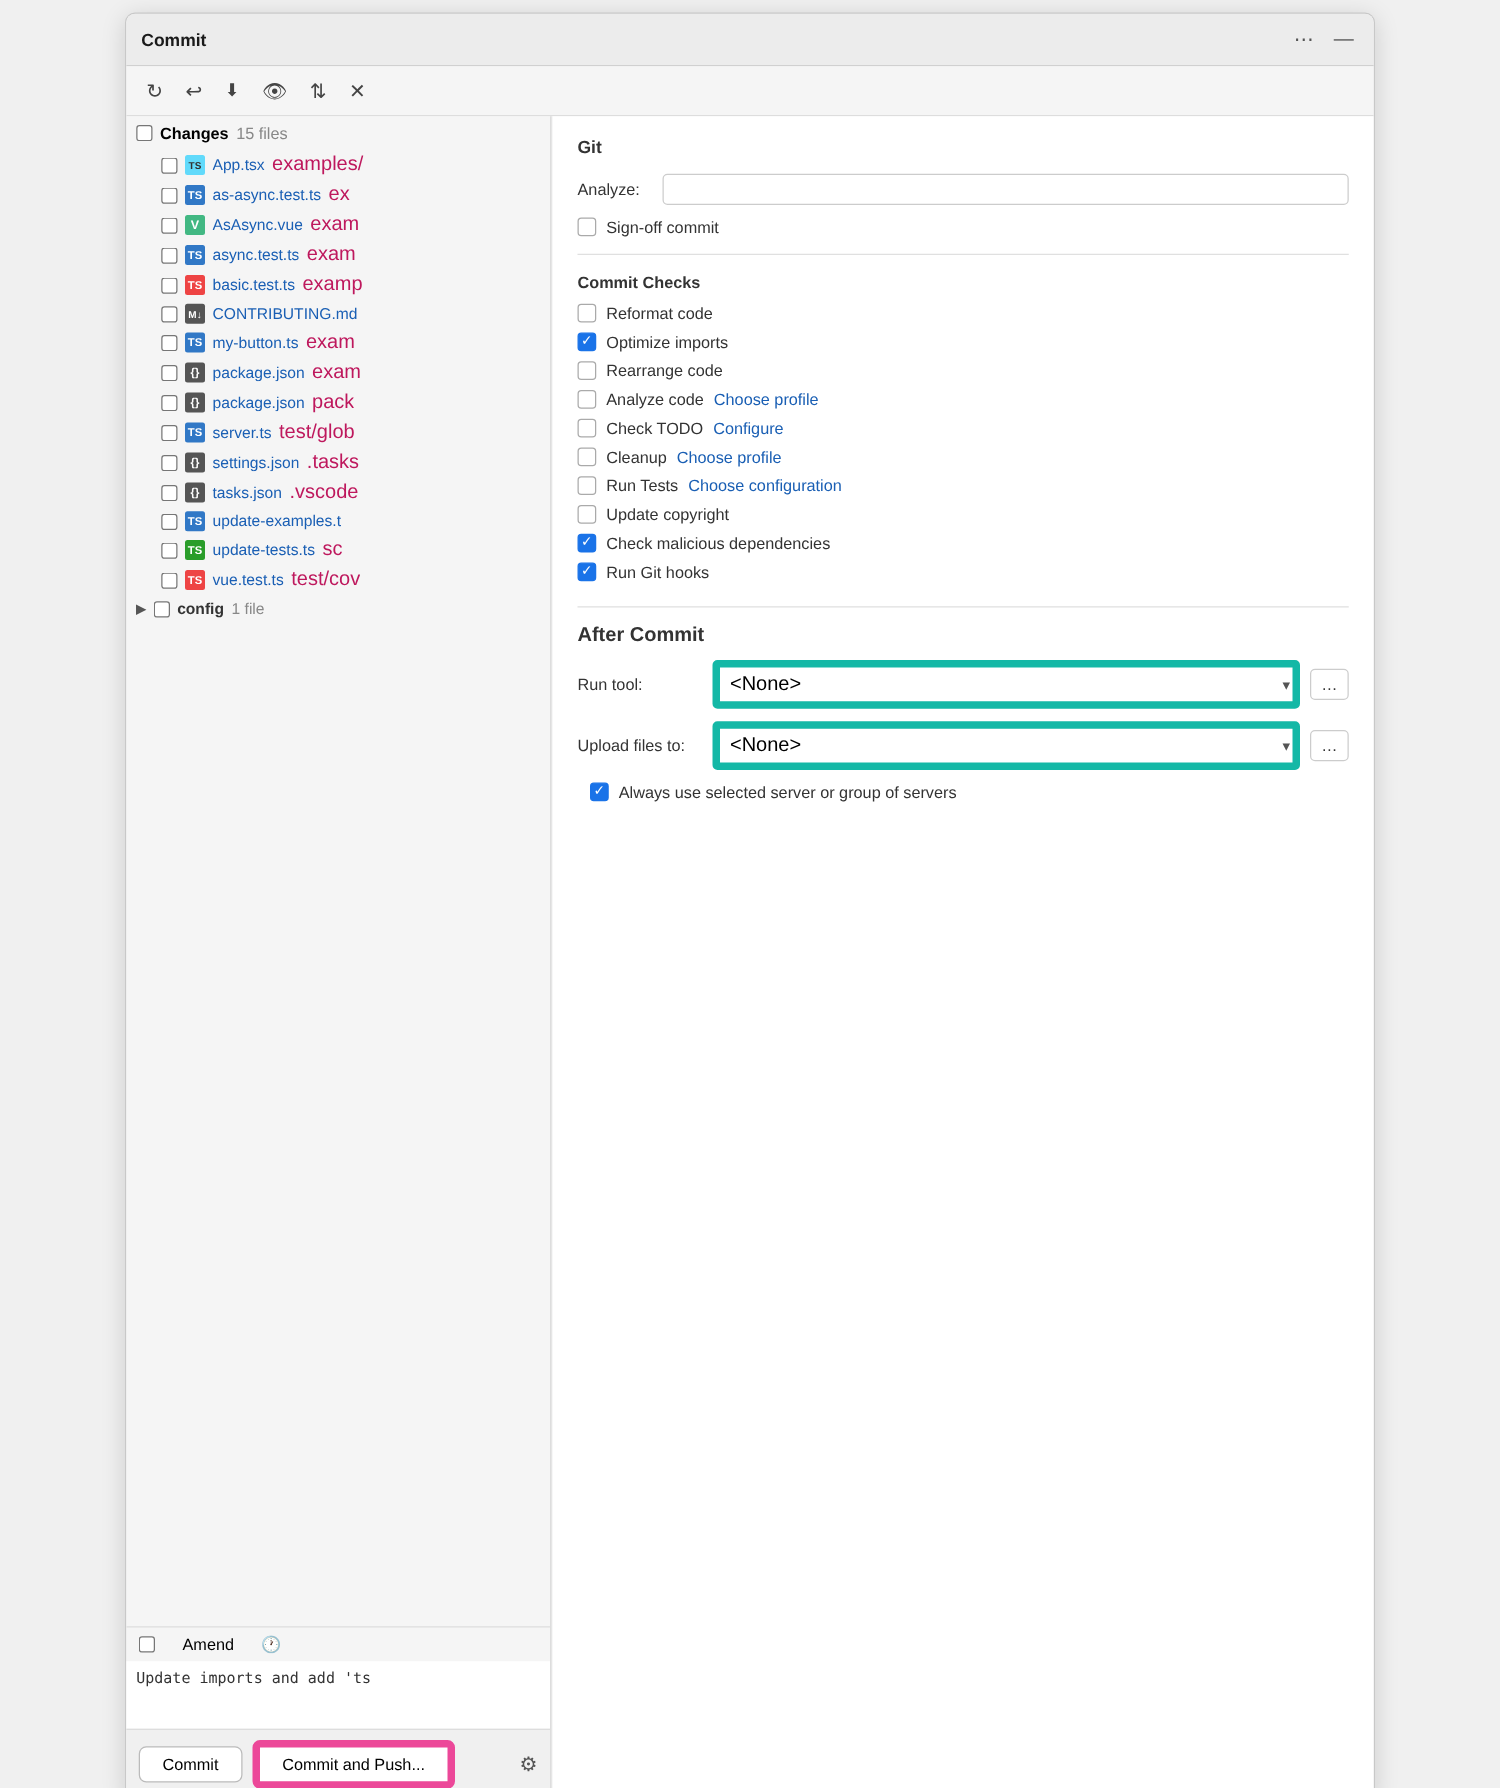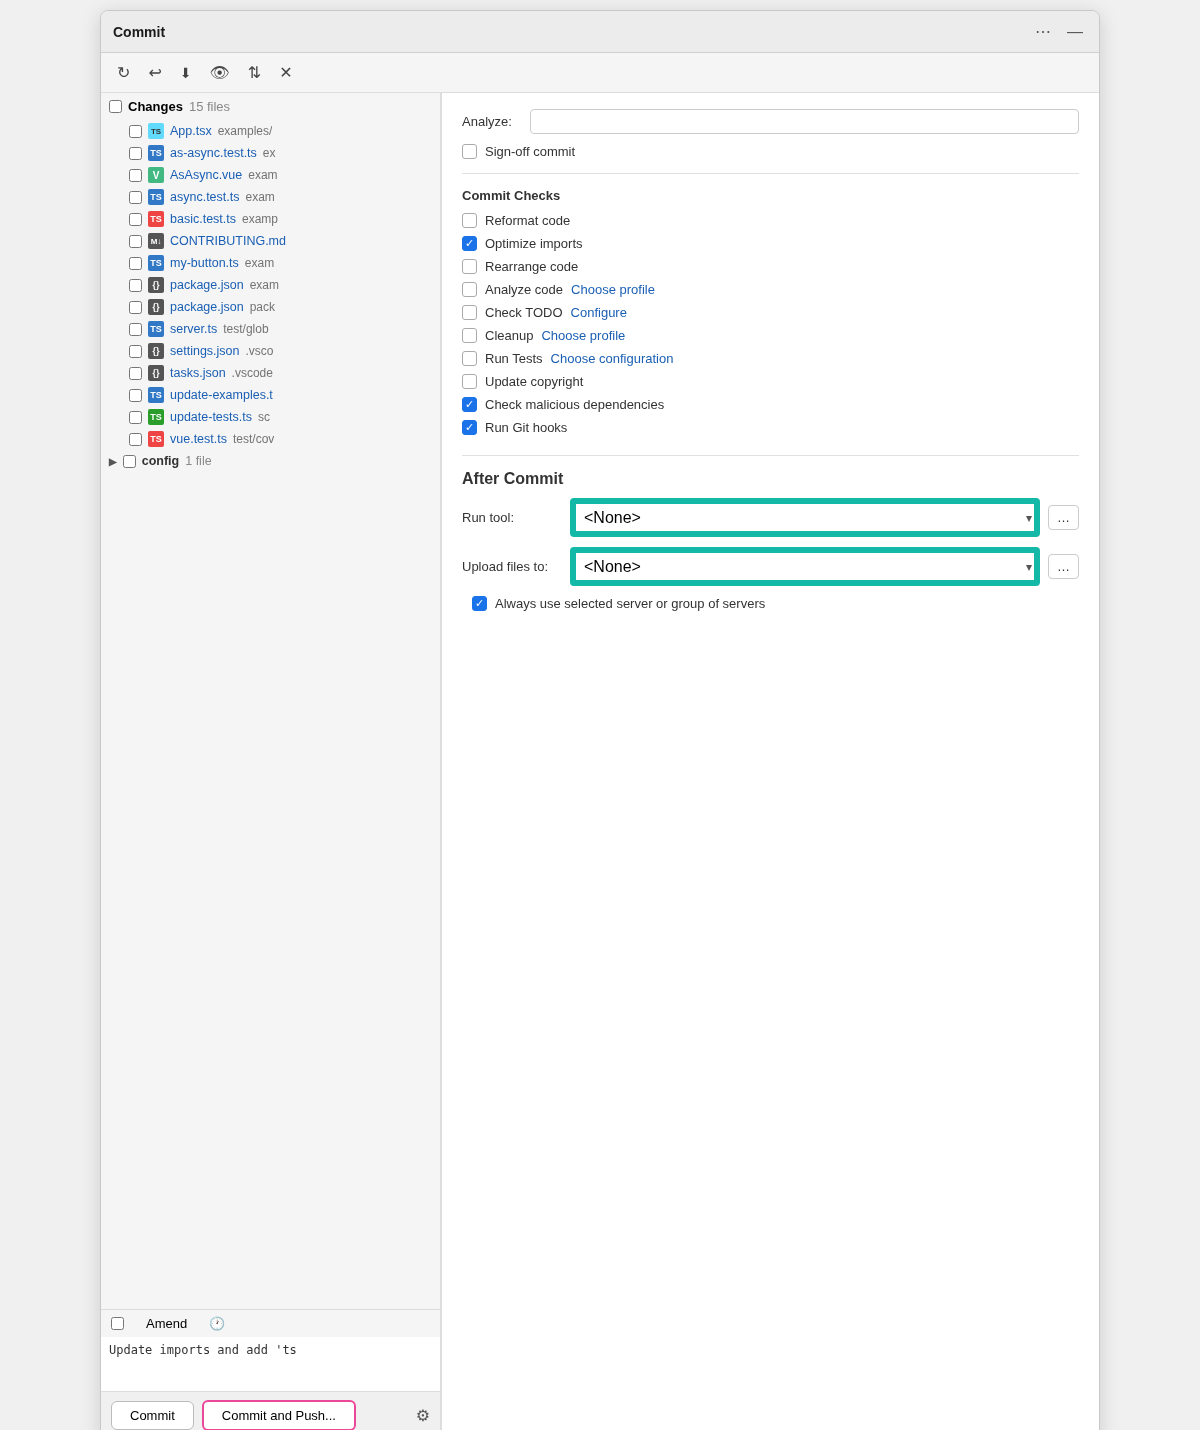--- a/index.html
+++ b/index.html
@@ -145,22 +145,22 @@
     .icon-md { background: #555; color: white; font-size: 8px; }
     .icon-tsx { background: #61dafb; color: #333; font-size: 8px; }
 
     .file-name {
       color: #1a5fb4;
       font-size: 12.5px;
       overflow: hidden;
       text-overflow: ellipsis;
     }
     .file-path {
-      color: #737373;
-      font-size: 12px;
+      color: #be185d;
+      font-size: 16px;
       overflow: hidden;
       text-overflow: ellipsis;
       flex-shrink: 1;
     }
 
     .group-header {
       display: flex;
       align-items: center;
       padding: 4px 8px;
       gap: 6px;
@@ -208,21 +208,21 @@
       background: white;
       border: 1px solid #bbb;
       border-radius: 6px;
       font-size: 13px;
       cursor: pointer;
       font-weight: 500;
     }
     .btn-commit-push {
       padding: 6px 18px;
       background: white;
-      border: 2px solid #ec4899;
+      border: 6px solid #ec4899;
       border-radius: 6px;
       font-size: 13px;
       cursor: pointer;
       font-weight: 500;
     }
     .settings-btn {
       margin-left: auto;
       background: none;
       border: none;
       cursor: pointer;
@@ -503,21 +503,21 @@
           <input type="checkbox" class="file-checkbox" style="">
           <div class="file-icon icon-ts">TS</div>
           <span class="file-name">server.ts</span>
           <span class="file-path">test/glob</span>
         </div>
 
         <div class="file-item">
           <input type="checkbox" class="file-checkbox" style="">
           <div class="file-icon icon-json" style="background:#555;color:white;font-size:9px;">{}</div>
           <span class="file-name">settings.json</span>
-          <span class="file-path">.vsco</span>
+          <span class="file-path">.tasks</span>
         </div>
 
         <div class="file-item">
           <input type="checkbox" class="file-checkbox" style="">
           <div class="file-icon icon-json" style="background:#555;color:white;font-size:9px;">{}</div>
           <span class="file-name">tasks.json</span>
           <span class="file-path">.vscode</span>
         </div>
 
         <div class="file-item">
@@ -563,20 +563,21 @@
         <button class="btn-commit-push">Commit and Push...</button>
         <button class="settings-btn">
           <span>⚙</span>
         </button>
       </div>
 
     </div>
 
     <div class="git-panel">
 
+      <div class="git-panel-title">Git</div>
 
       <div class="git-row">
         <span class="git-label">Analyze:</span>
         <input class="git-input" type="text" value="" style="">
       </div>
 
       <div class="git-row">
         <div class="custom-checkbox"></div>
         <span class="check-label">Sign-off commit</span>
       </div>

